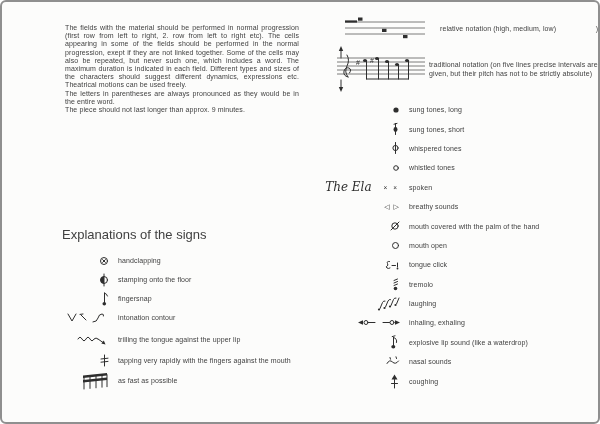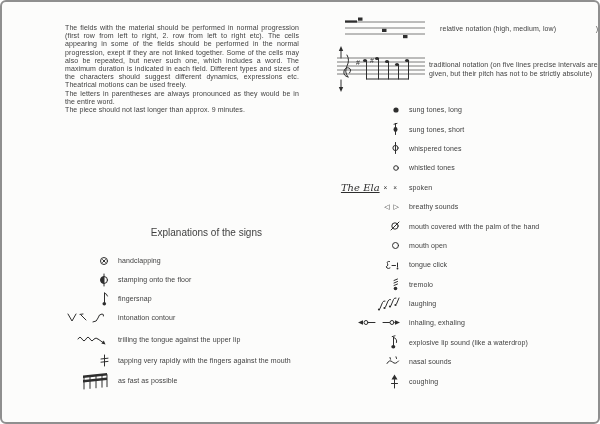--- a/index.html
+++ b/index.html
@@ -15,21 +15,21 @@
     overflow:hidden;
   }
   .intro{
     position:absolute;left:63px;top:22px;width:234px;
     font-size:7px;line-height:8.2px;text-align:justify;
     color:#414141;letter-spacing:.1px;
   }
   .intro p{margin:0;}
   .heading{
     position:absolute;left:60px;top:225px;width:200px;
-    text-align:right;font-size:10px;color:#414141;
+    text-align:left;font-size:13px;color:#414141;
   }
   .list{position:absolute;}
   .row{display:flex;align-items:center;height:19px;}
   .icon-cell{
     flex:none;display:flex;justify-content:flex-end;align-items:center;
     white-space:nowrap;color:#2e2e2e;
   }
   .left-list{left:55px;top:249px;width:260px;}
   .left-list .icon-cell{width:52px;padding-right:9px;}
   .left-list .row.gap3{margin-top:3px;}
@@ -40,21 +40,21 @@
   .right-list .icon-cell{width:58px;padding-right:9px;}
   .label{font-size:7px;color:#414141;white-space:nowrap;letter-spacing:.1px;}
   .rt{position:absolute;left:330px;top:12px;width:266px;}
   .rt .row{height:auto;align-items:center;}
   .rt .icon-cell{width:95px;}
   .rt-row1 .icon-cell{padding-right:13px;height:28px;}
   .rt-row2{margin-top:4px;}
   .rt-row2 .icon-cell{padding-right:2px;height:46px;}
   .rt .label{white-space:normal;width:204px;line-height:9px;}
   .artifact{font-size:7px;margin-left:10px;color:#4a4a4a;}
-  .hand{font-family:"DejaVu Serif", serif;font-style:italic;font-size:10px;color:#2e2e2e;margin-right:4px;text-decoration:underline;}
+  .hand{font-family:"DejaVu Serif", serif;font-style:italic;font-size:12px;color:#2e2e2e;margin-right:12px;}
   .marks{font-size:6.5px;color:#2e2e2e;letter-spacing:2px;margin-right:1px;}
   .tri{font-size:7px;color:#2e2e2e;letter-spacing:1px;}
   svg{display:block;}
   svg .s{stroke:#2e2e2e;stroke-width:1;fill:none;stroke-linecap:round;}
   svg .f{fill:#2e2e2e;stroke:none;}
   svg .thin{stroke:#5a5a5a;stroke-width:.8;fill:none;}
 </style>
 </head>
 <body>
 

